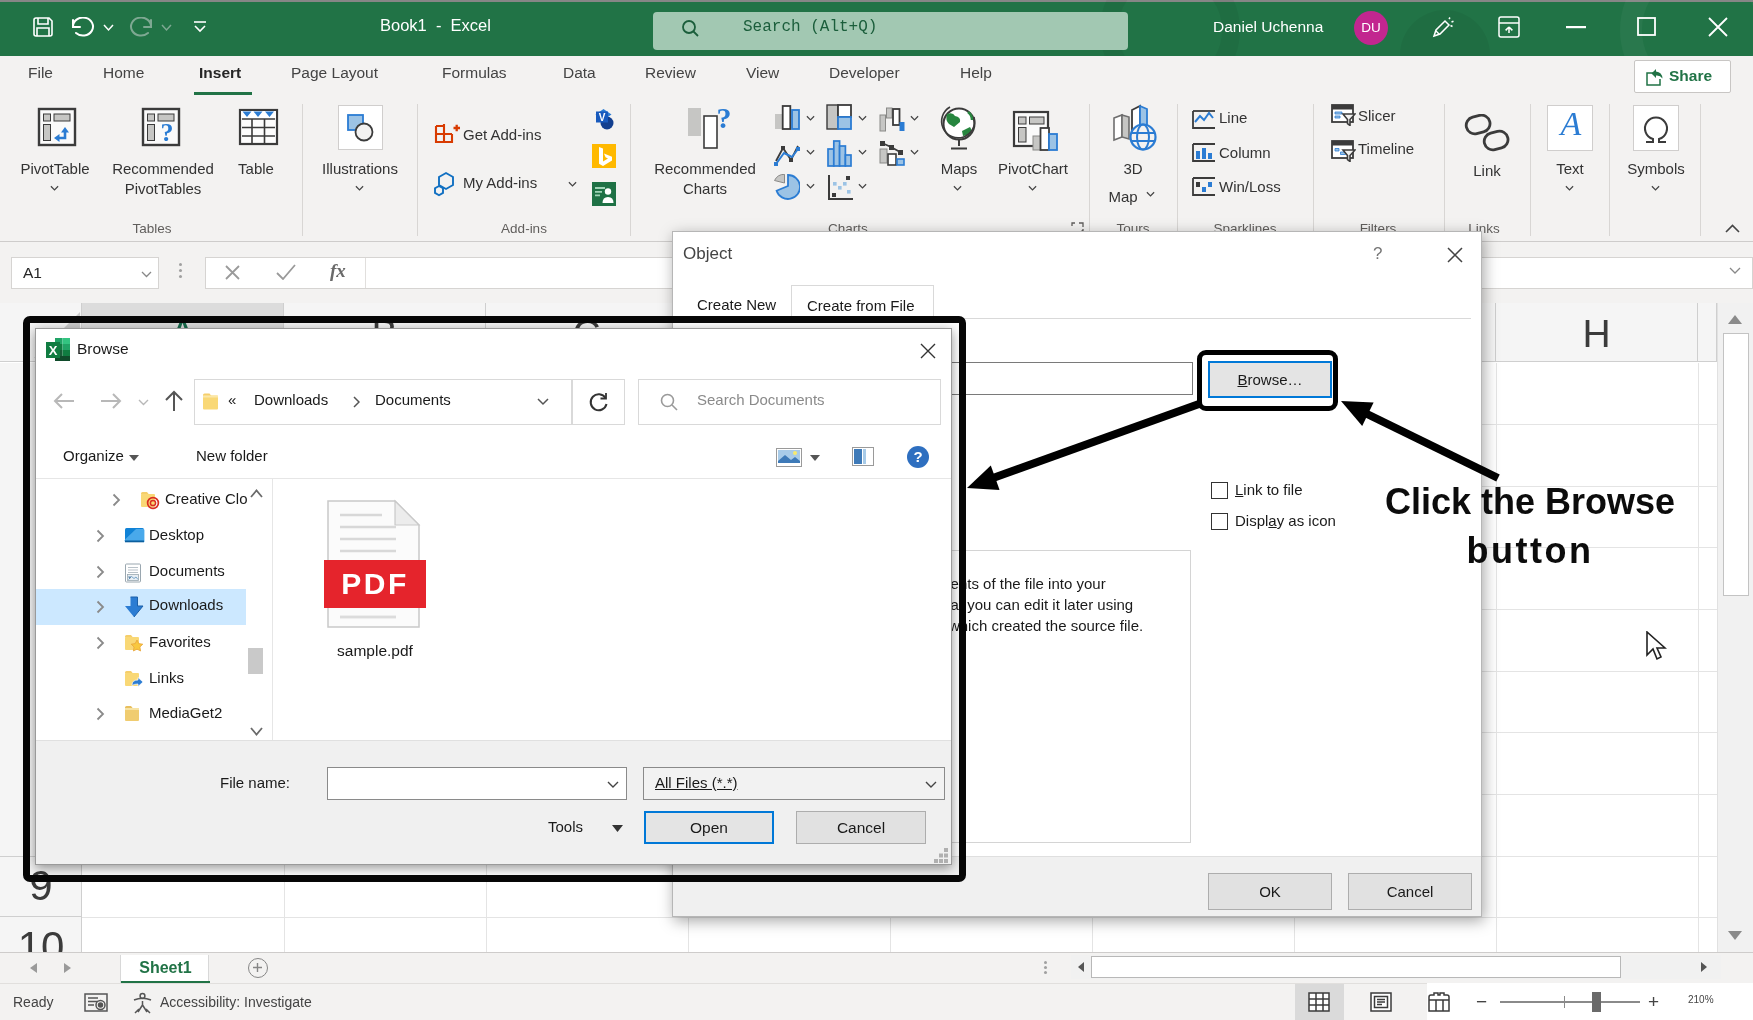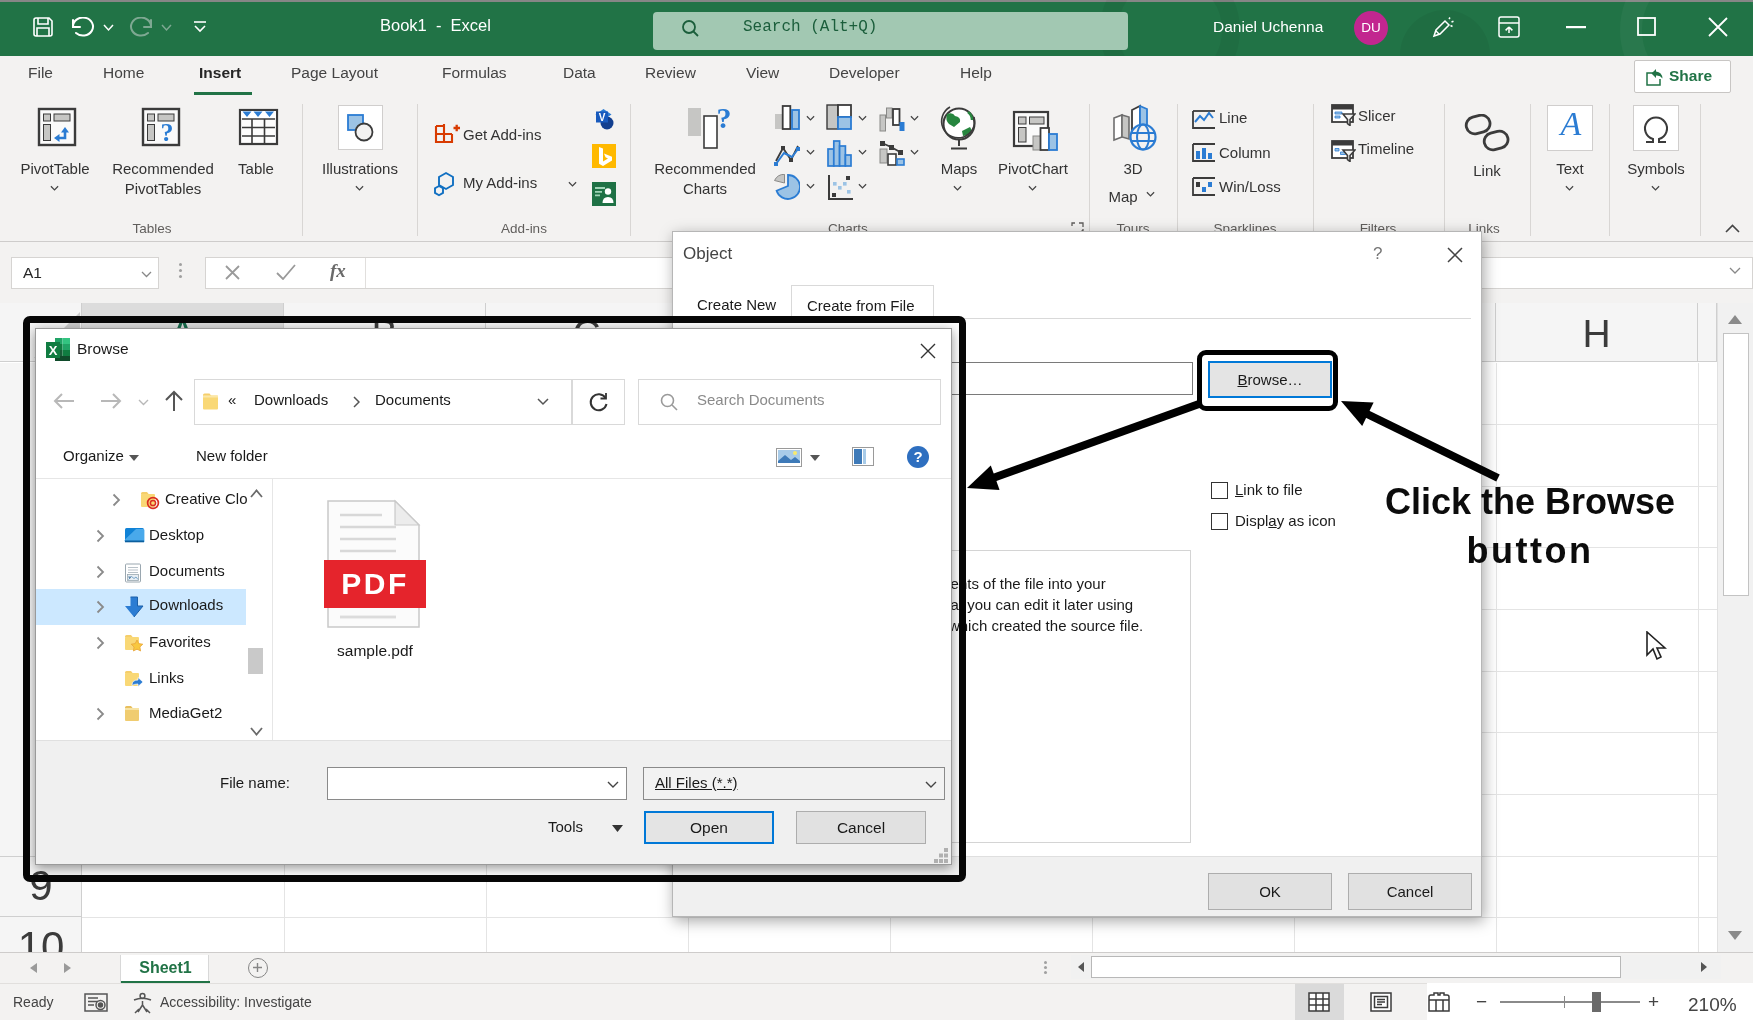--- a/index.html
+++ b/index.html
@@ -558,21 +558,21 @@
   </svg>
   <svg class="abs" style="left:1428px;top:8px" width="22" height="20" viewBox="0 0 22 20" fill="none" stroke="#3b3b3b" stroke-width="1.5">
     <path d="M1 19 V5 q0-2 2-2 h3 V1 h4 v2 h2 V1 h4 v2 h3 q2 0 2 2 v14 z" fill="#fff"></path>
     <path d="M1 8 h20 M8 8 v11 M15 8 v11"></path>
   </svg>
   <div class="abs" style="left:1476px;top:7px;font-size:19px;color:#444;">−</div>
   <div class="abs" style="left:1500px;top:17px;width:140px;height:2px;background:#8a8a8a;"></div>
   <div class="abs" style="left:1564px;top:12px;width:1px;height:12px;background:#8a8a8a;"></div>
   <div class="abs" style="left:1592px;top:8px;width:9px;height:20px;background:#6a6a6a;"></div>
   <div class="abs" style="left:1648px;top:7px;font-size:19px;color:#444;">+</div>
-  <div class="abs" style="left:1688px;top:10px;font-size:19px;">210%</div>
+  <div class="abs" style="left:1688px;top:10px;font-size:10px;">210%</div>
 </div>
 
 <div class="abs" id="objdlg">
   <div class="abs" style="left:10px;top:12px;font-size:17px;color:#444;">Object</div>
   <div class="abs" style="left:700px;top:12px;font-size:17px;color:#767676;">?</div>
   <svg class="abs" style="left:774px;top:15px" width="16" height="16" viewBox="0 0 16 16" stroke="#444" stroke-width="1.5">
       <path d="M1 1 L15 15 M15 1 L1 15"></path>
     </svg>
 
   <div class="abs" style="left:14px;top:86px;width:784px;height:1px;background:#d9d9d9;"></div>

